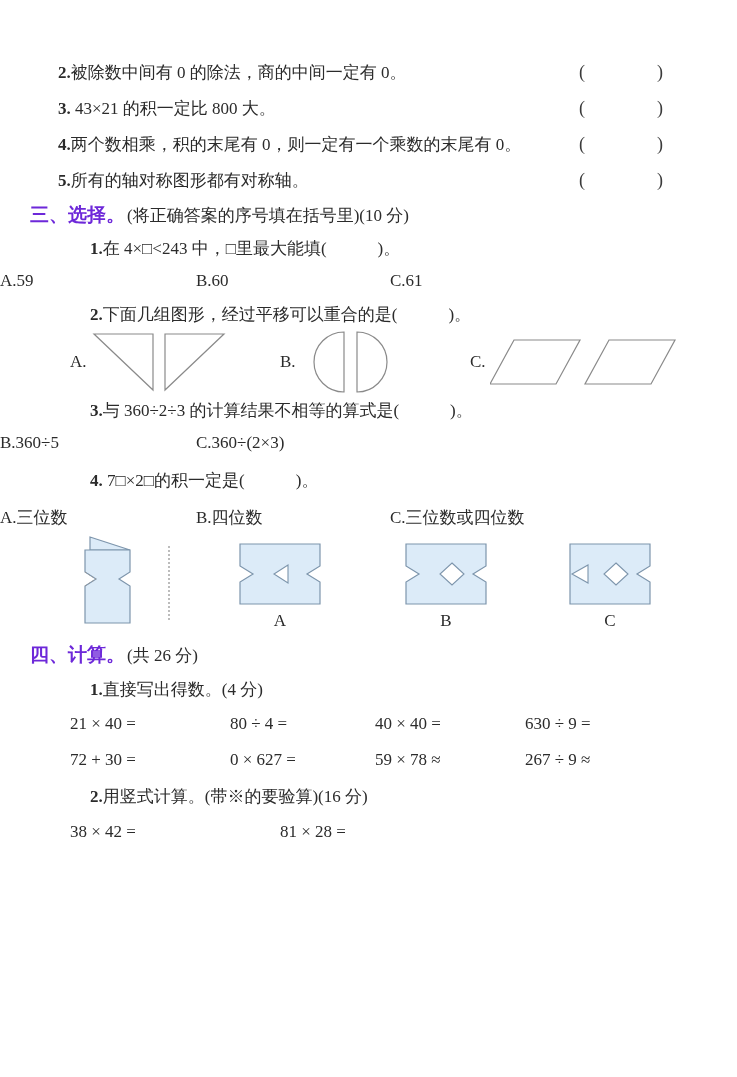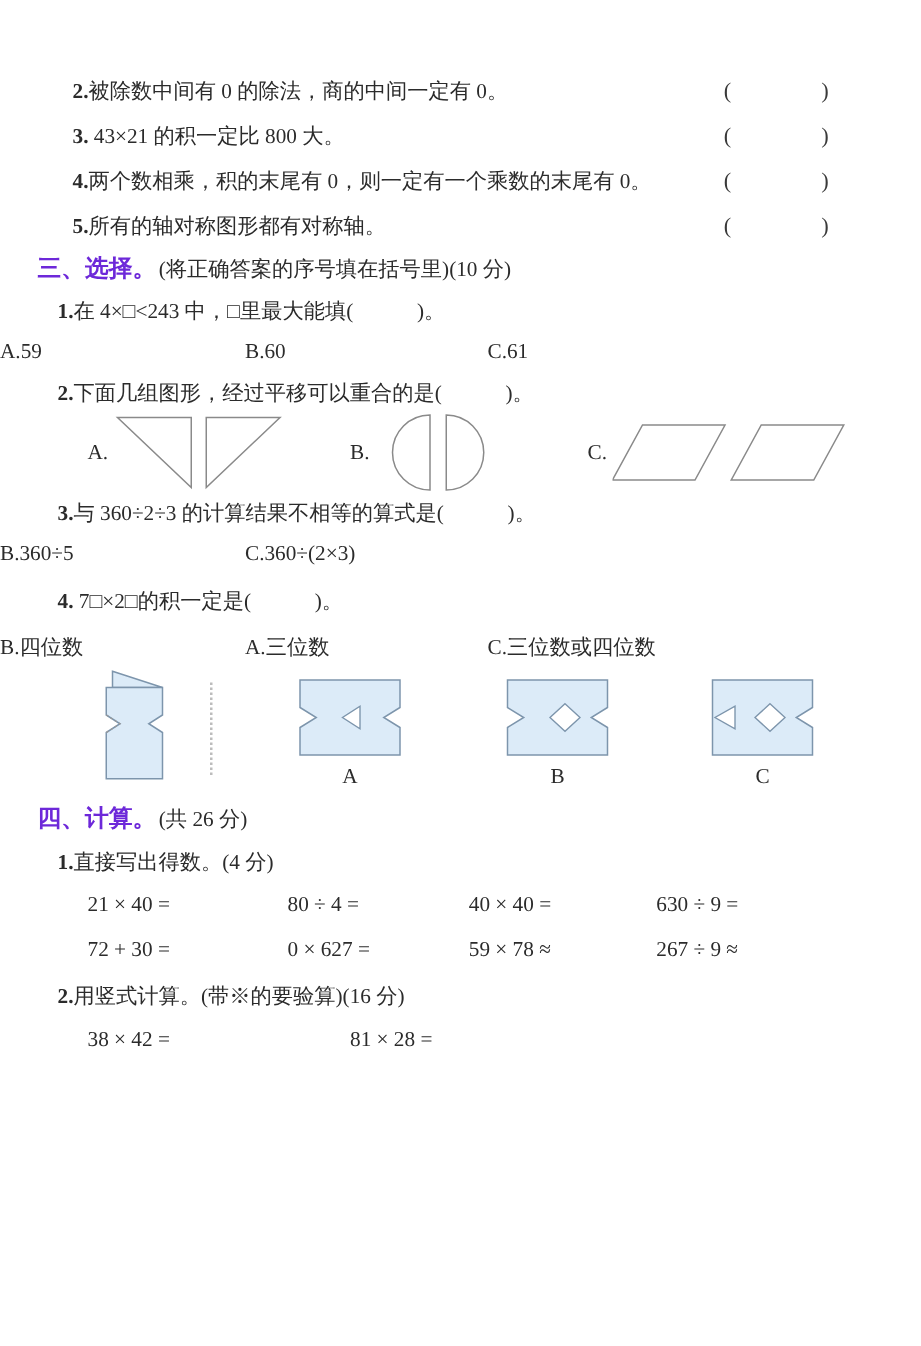--- a/index.html
+++ b/index.html
@@ -9,21 +9,21 @@
   
   .tf-row{display:flex;align-items:center;height:36px;padding-left:58px;padding-right:74px;}
   .tf-text{flex:1;white-space:nowrap;}
   .no{font-weight:bold;}
   .paren{display:flex;justify-content:space-between;width:84px;font-size:18px;color:#3a3a3a;flex:0 0 auto;}
   
   .sec-header{height:34px;display:flex;align-items:center;padding-left:30px;}
   .sec-title{color:#6d28d9;font-weight:bold;font-size:19px;}
   .sec-sub{margin-left:2px;}
   
-  .q-row{min-height:32px;display:flex;align-items:center;padding-left:46px;}
+  .q-row{min-height:32px;display:flex;align-items:center;padding-left:90px;}
   .opt-row{height:34px;display:grid;grid-template-columns:196px 194px 1fr;align-items:center;}
   
   .q2-figs{height:64px;display:flex;align-items:center;padding-left:70px;}
   .fig-group{display:flex;align-items:center;}
   .fig-a{width:210px;}
   .fig-b{width:190px;}
   .fig-label{margin-right:4px;}
   
   .q5-figs{display:flex;align-items:flex-start;padding-left:80px;height:98px;}
   .q5-opt{display:flex;flex-direction:column;align-items:center;margin-top:8px;}
@@ -123,22 +123,22 @@
       </div>
       <div class="opt-row">
         <span>B.360÷5</span>
         <span>C.360÷(2×3)</span>
       </div>
 
       <div class="q-row" style="height:40px">
         <span><b class="no">4.</b><span> 7□×2□的积一定是(　　　)。</span></span>
       </div>
       <div class="opt-row">
+        <span>A.三位数</span>
         <span>B.四位数</span>
-        <span>A.三位数</span>
         <span>C.三位数或四位数</span>
       </div>
 
       <div class="q5-figs">
         <svg width="56" height="92" viewBox="0 0 56 92">
           <polygon points="10,3 50,16 10,16" fill="#dcebf8" stroke="#7d95ac" stroke-width="1.2"></polygon>
           <polygon points="5,16 50,16 50,38 39,45 50,52 50,89 5,89 5,52 16,45 5,38" fill="#dcebf8" stroke="#7d95ac" stroke-width="1.2"></polygon>
           <path d="M5,38 L16,45 L5,52" fill="none" stroke="#9a9a9a" stroke-width="1" stroke-dasharray="2,2"></path>
         </svg>
         <div class="divider"></div>

